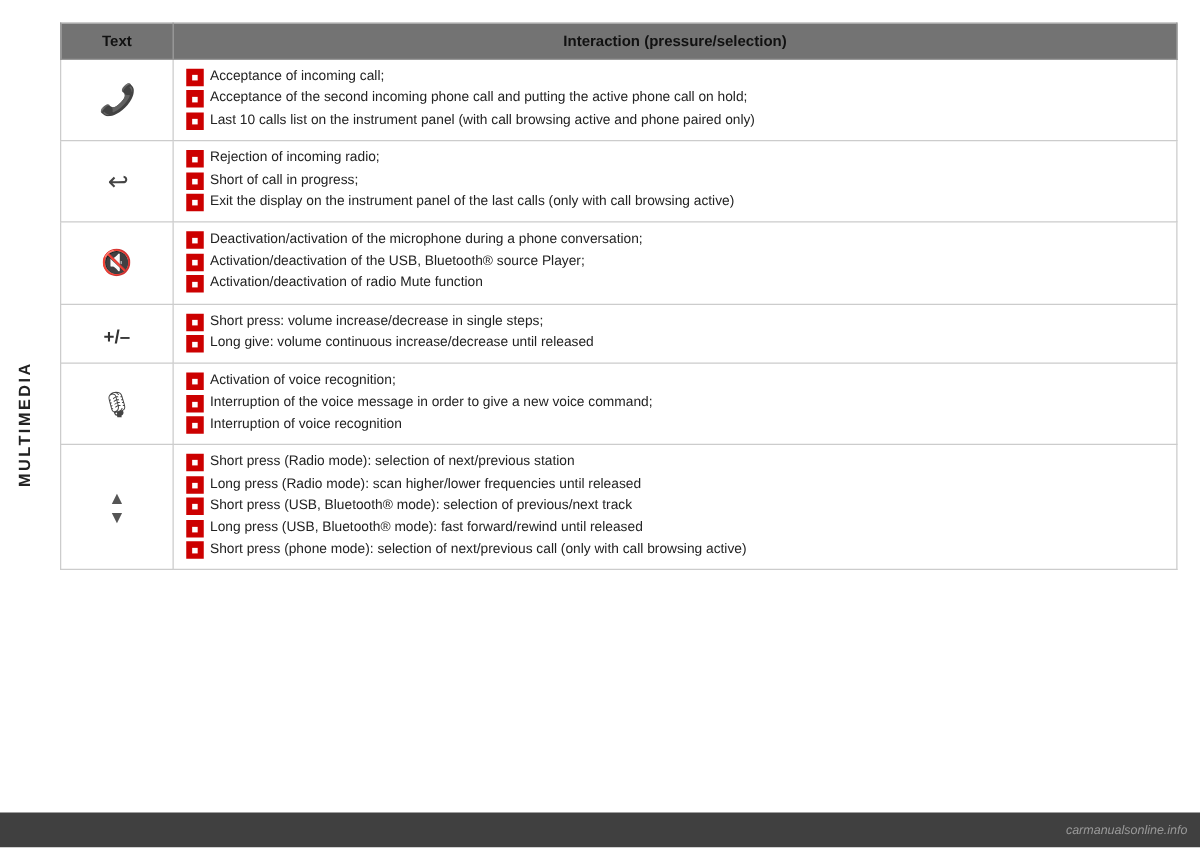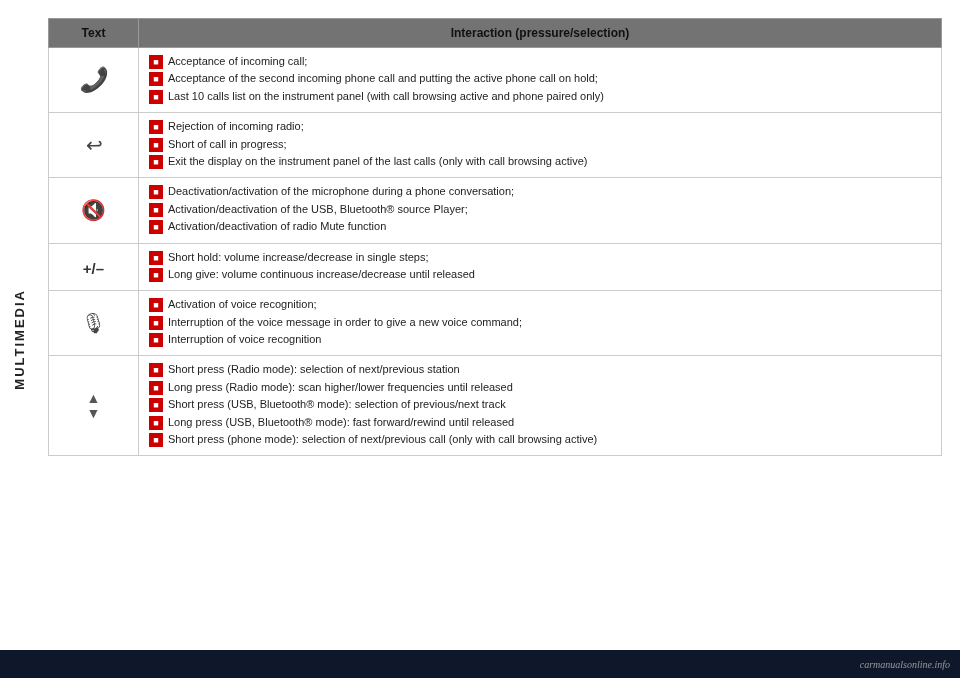--- a/index.html
+++ b/index.html
@@ -129,26 +129,25 @@
       color: #222;
     }
 
     
     .watermark {
       position: absolute;
       bottom: 0;
       left: 0;
       right: 0;
       height: 28px;
-      background: #0f172a;
+      background: #404040;
       display: flex;
       align-items: center;
       justify-content: flex-end;
       padding-right: 10px;
-      font-family: Liberation Serif, serif;
     }
     .watermark-text {
       font-size: 10px;
       color: #999;
       font-style: italic;
     }
   </style>
 </head>
 <body>
 
@@ -222,21 +221,21 @@
               </li>
             </ul>
           </td>
         </tr>
         <tr>
           <td class="icon-cell"><span style="font-size:15px; font-weight:900; color:#333;">+/–</span></td>
           <td class="desc-cell">
             <ul class="desc-list">
               <li>
                 <span class="bullet">■</span>
-                <span>Short hold: volume increase/decrease in single steps;</span>
+                <span>Short press: volume increase/decrease in single steps;</span>
               </li>
               <li>
                 <span class="bullet">■</span>
                 <span>Long give: volume continuous increase/decrease until released</span>
               </li>
             </ul>
           </td>
         </tr>
         <tr>
           <td class="icon-cell"><span style="font-size:20px; color:#444;">🎙</span></td>

